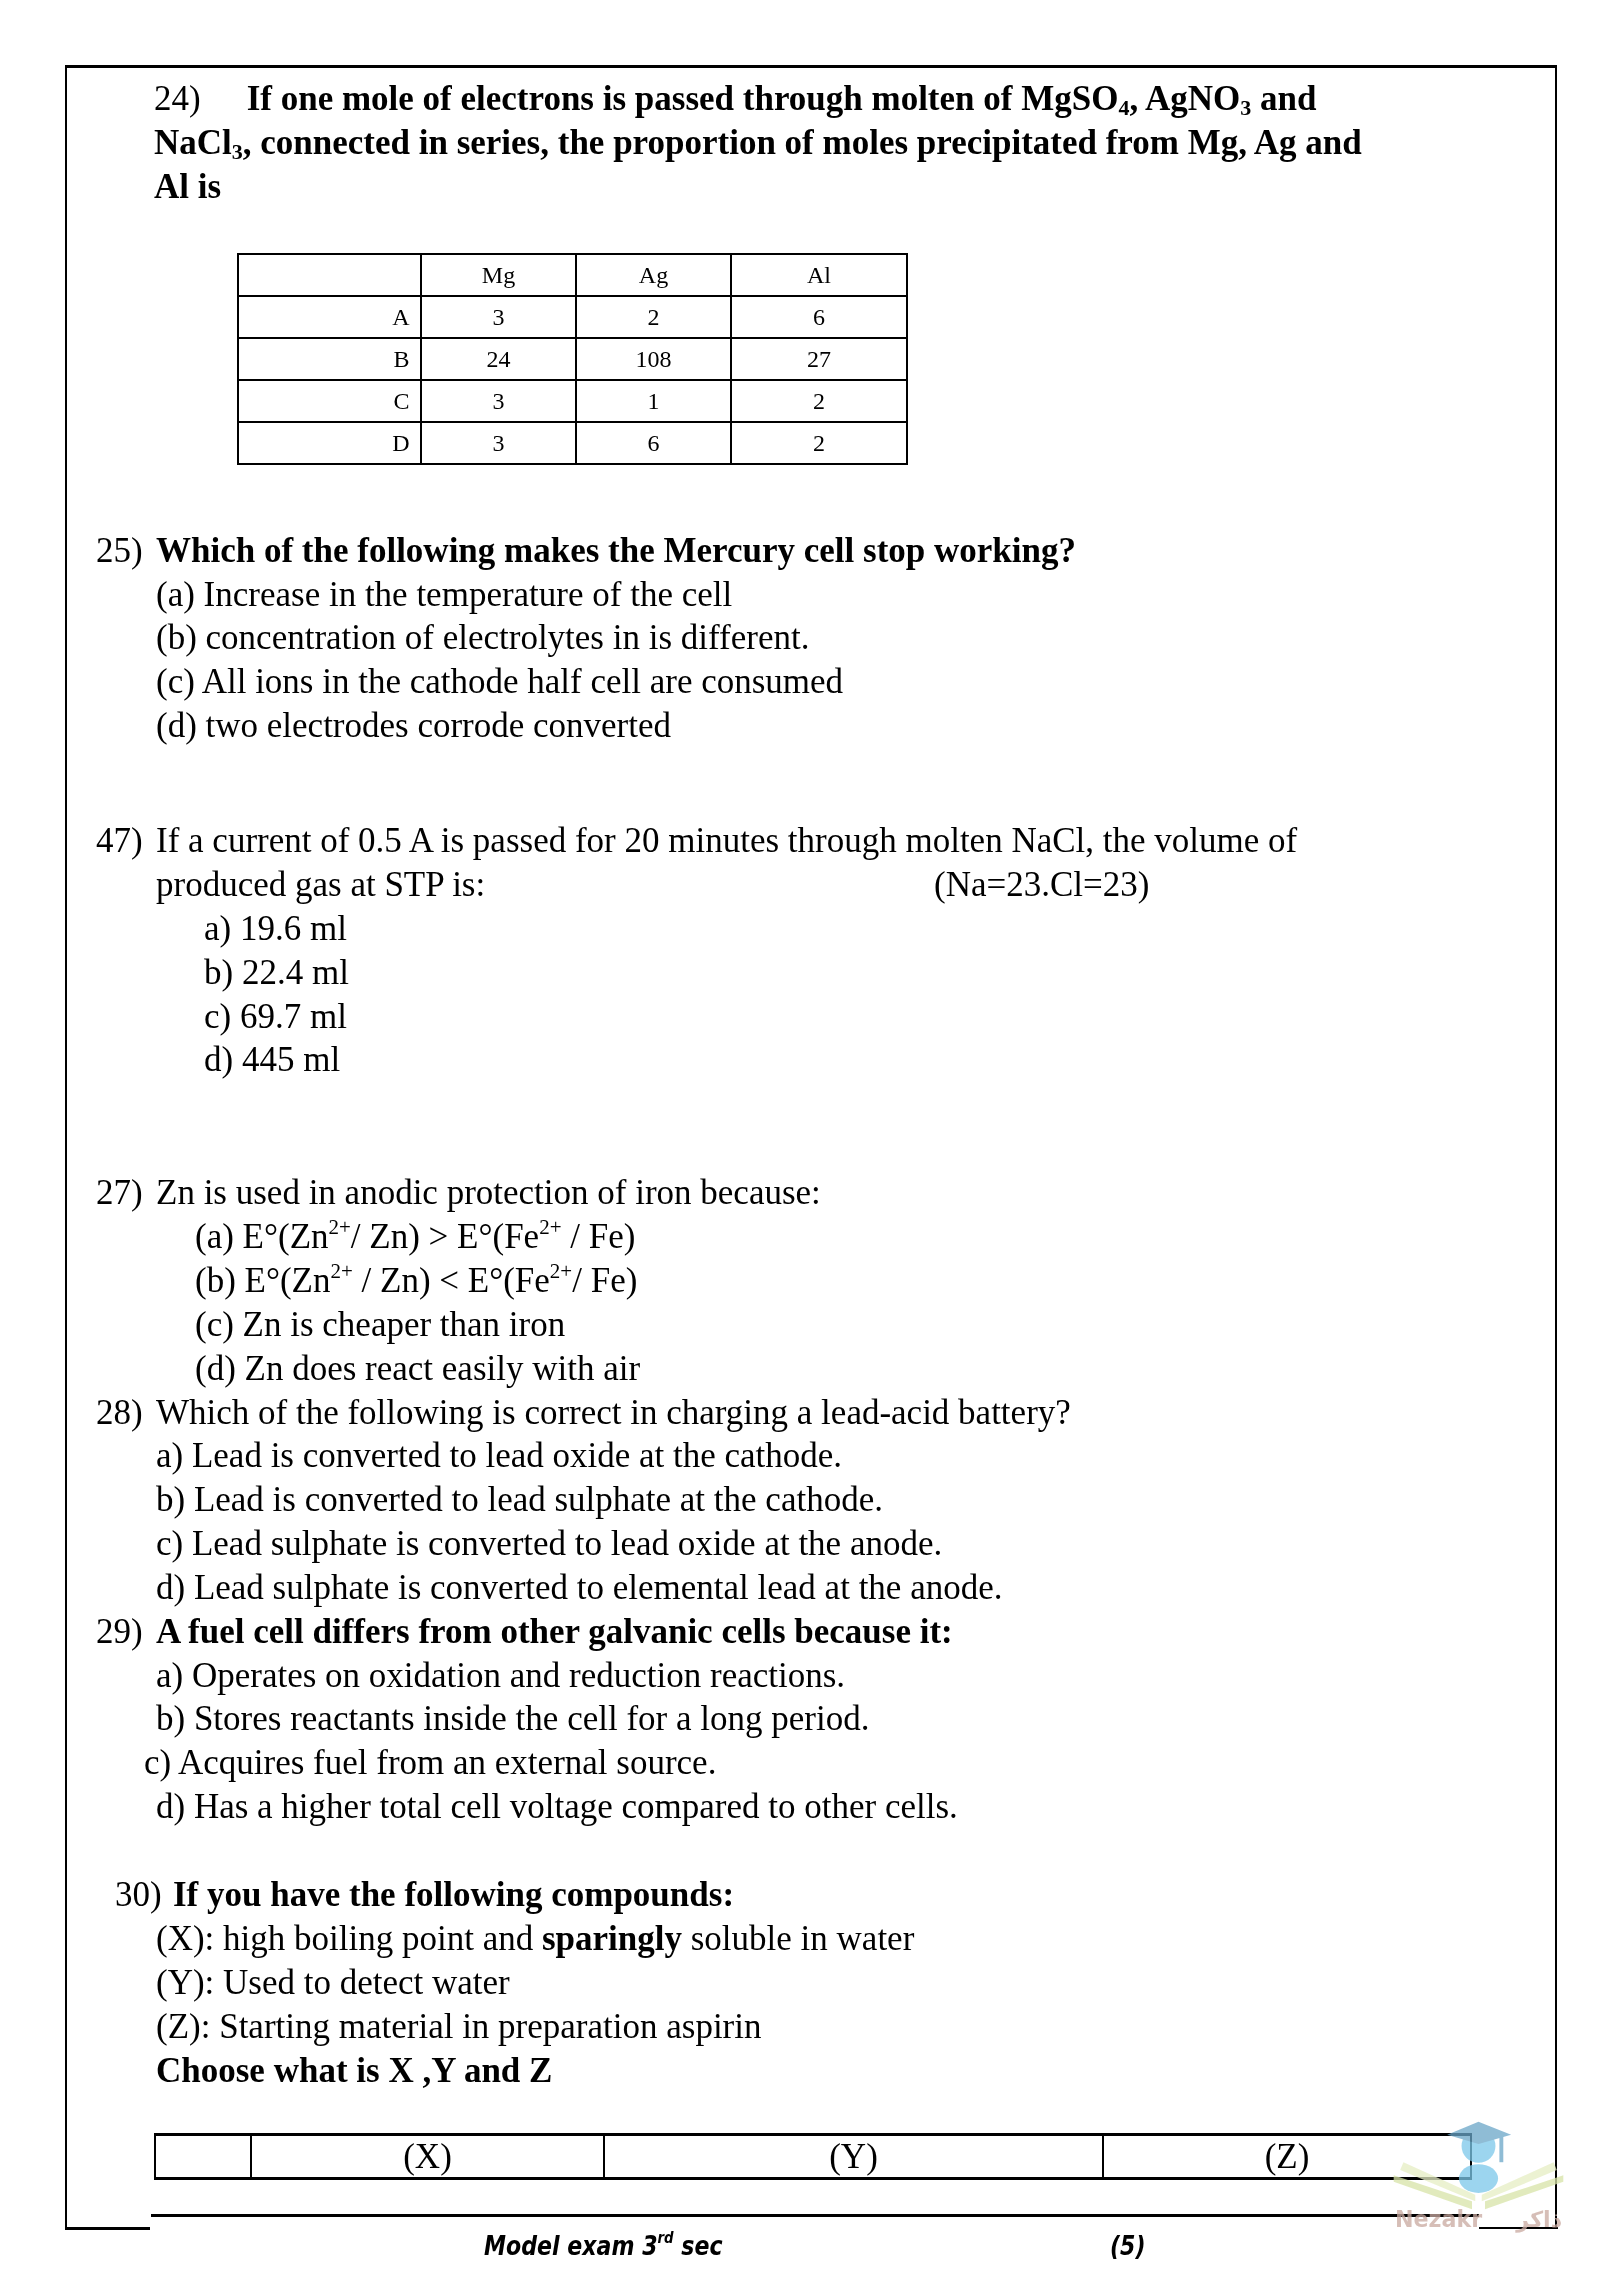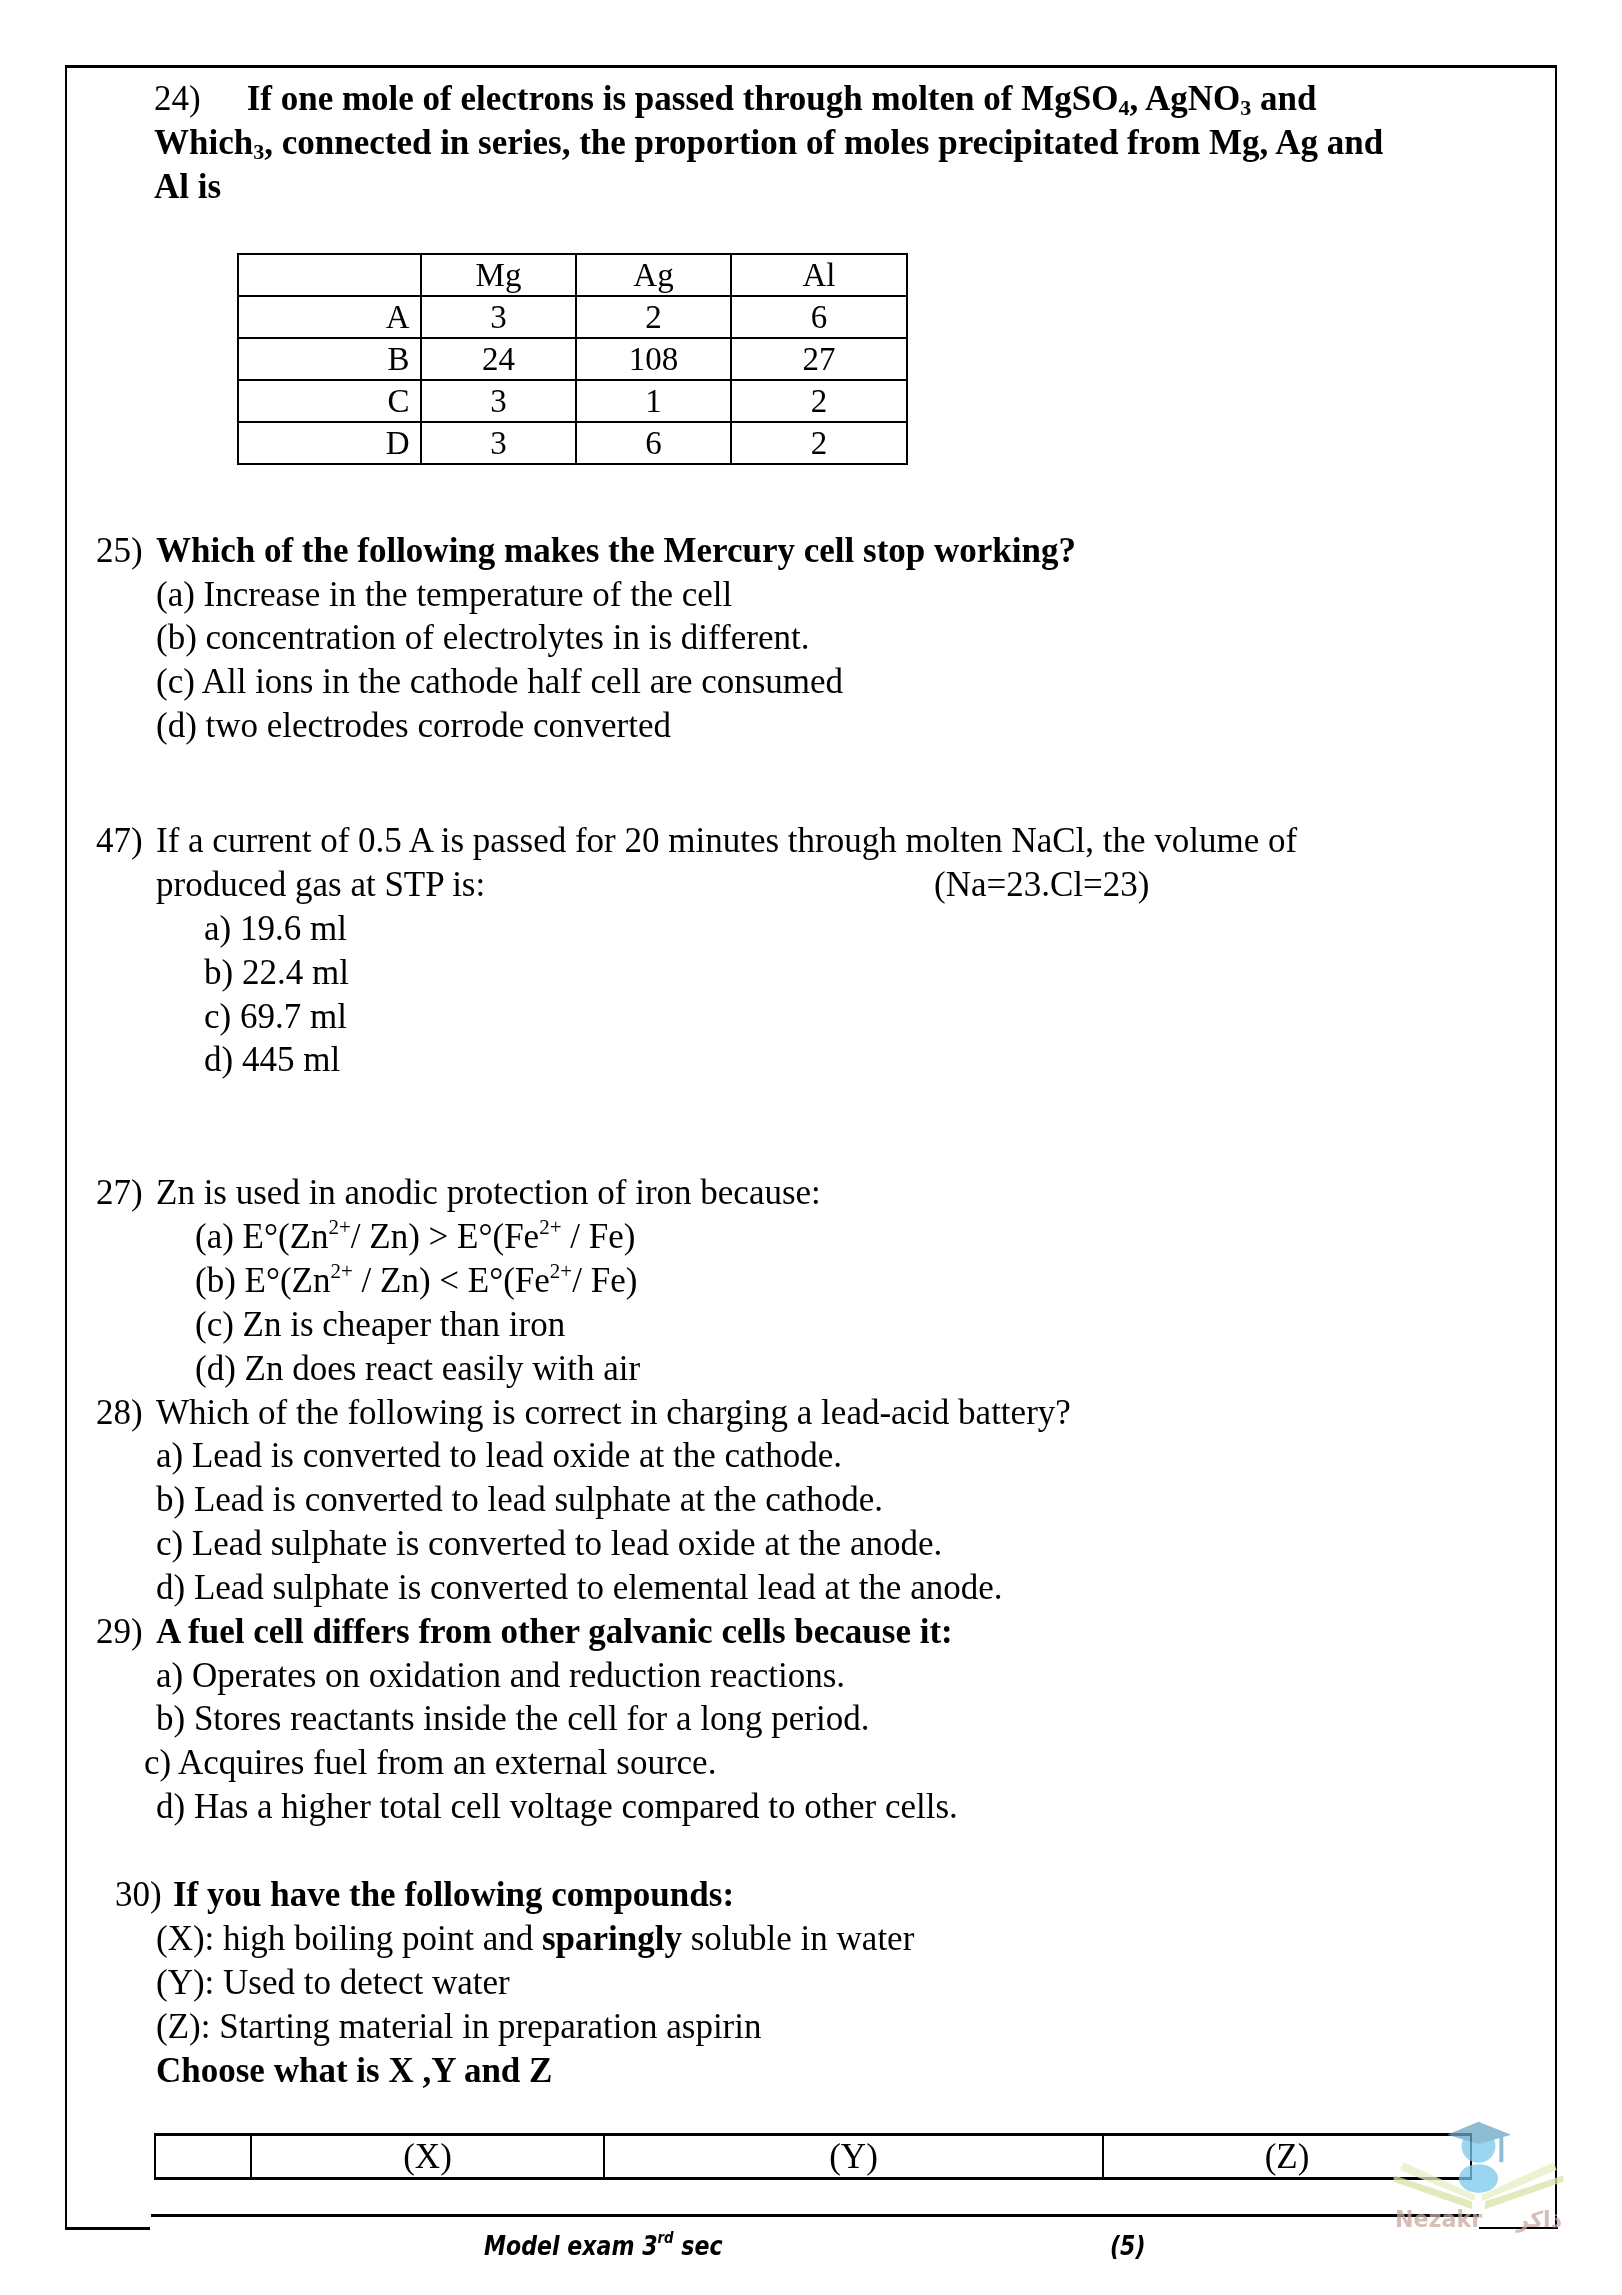--- a/index.html
+++ b/index.html
@@ -8,21 +8,21 @@
   .page-border { position:absolute; left:65px; top:65px; width:1492px; height:2164px;
          border-top:3.3px solid #000; border-left:2.6px solid #000; border-right:2.6px solid #000;
          box-sizing:border-box; }
   .border-bottom-left { position:absolute; left:65px; top:2227px; width:85px; border-top:3.3px solid #000; }
   .border-bottom-right { position:absolute; left:1479px; top:2227px; width:79px; border-top:2px solid #000; }
   .t { position:absolute; font-size:35px; line-height:44px; white-space:nowrap; }
   .b { font-weight:bold; }
   sub { font-size:22px; vertical-align:-5.2px; line-height:0; }
   sup { font-size:21px; vertical-align:14.4px; line-height:0; }
   .qnum { display:inline-block; }
-  table.mc { position:absolute; border-collapse:collapse; font-size:33px; }
+  table.mc { position:absolute; border-collapse:collapse; font-size:24px; }
   table.mc td { border:2.6px solid #000; height:40px; padding:0; text-align:center; line-height:39px; }
   table.mc td.rowlabel { text-align:right; padding-right:10.5px; }
   table.xyz { position:absolute; left:154px; top:2133px; border-collapse:collapse; font-size:35px; }
   table.xyz td { border-top:3.3px solid #000; border-bottom:3.3px solid #000; border-left:2px solid #000;
                  height:41px; padding:0; text-align:center; line-height:39px; }
   table.xyz td.last { border-right:none; }
   .footer-line { position:absolute; left:151px; top:2214px; width:1328px; border-top:3.3px solid #000; }
   .footer-text { position:absolute; top:2231px; font-family:"DejaVu Sans","Liberation Sans",sans-serif;
                  font-style:italic; font-weight:bold; font-size:26px; transform:scaleX(0.85); transform-origin:left; }
   .footer-text sup { font-size:15.7px; vertical-align:11.8px; }
@@ -32,21 +32,21 @@
 <body>
 
 <div class="page-border"></div>
 <div class="border-bottom-left"></div>
 <div class="border-bottom-right"></div>
 
 <div class="t b" style="left:154px;top:77px;">
   <span style="font-weight:normal">24)</span><span style="display:inline-block;width:46px"></span><span>If one mole of electrons is passed through molten of  MgSO</span><sub>4</sub><span>, AgNO</span><sub>3</sub><span> and</span>
 </div>
 <div class="t b" style="left:154px;top:121px;">
-  <span>Which</span><sub>3</sub><span>, connected in series, the proportion of moles precipitated from Mg, Ag and</span>
+  <span>NaCl</span><sub>3</sub><span>, connected in series, the proportion of moles precipitated from Mg, Ag and</span>
 </div>
 <div class="t b" style="left:154px;top:165px;">Al is</div>
 
 <table class="mc" style="left:237px;top:253px;">
   <tbody>
       <tr>
     <td style="width:181px"></td>
     <td style="width:153px">Mg</td>
     <td style="width:153px">Ag</td>
     <td style="width:174px">Al</td>

